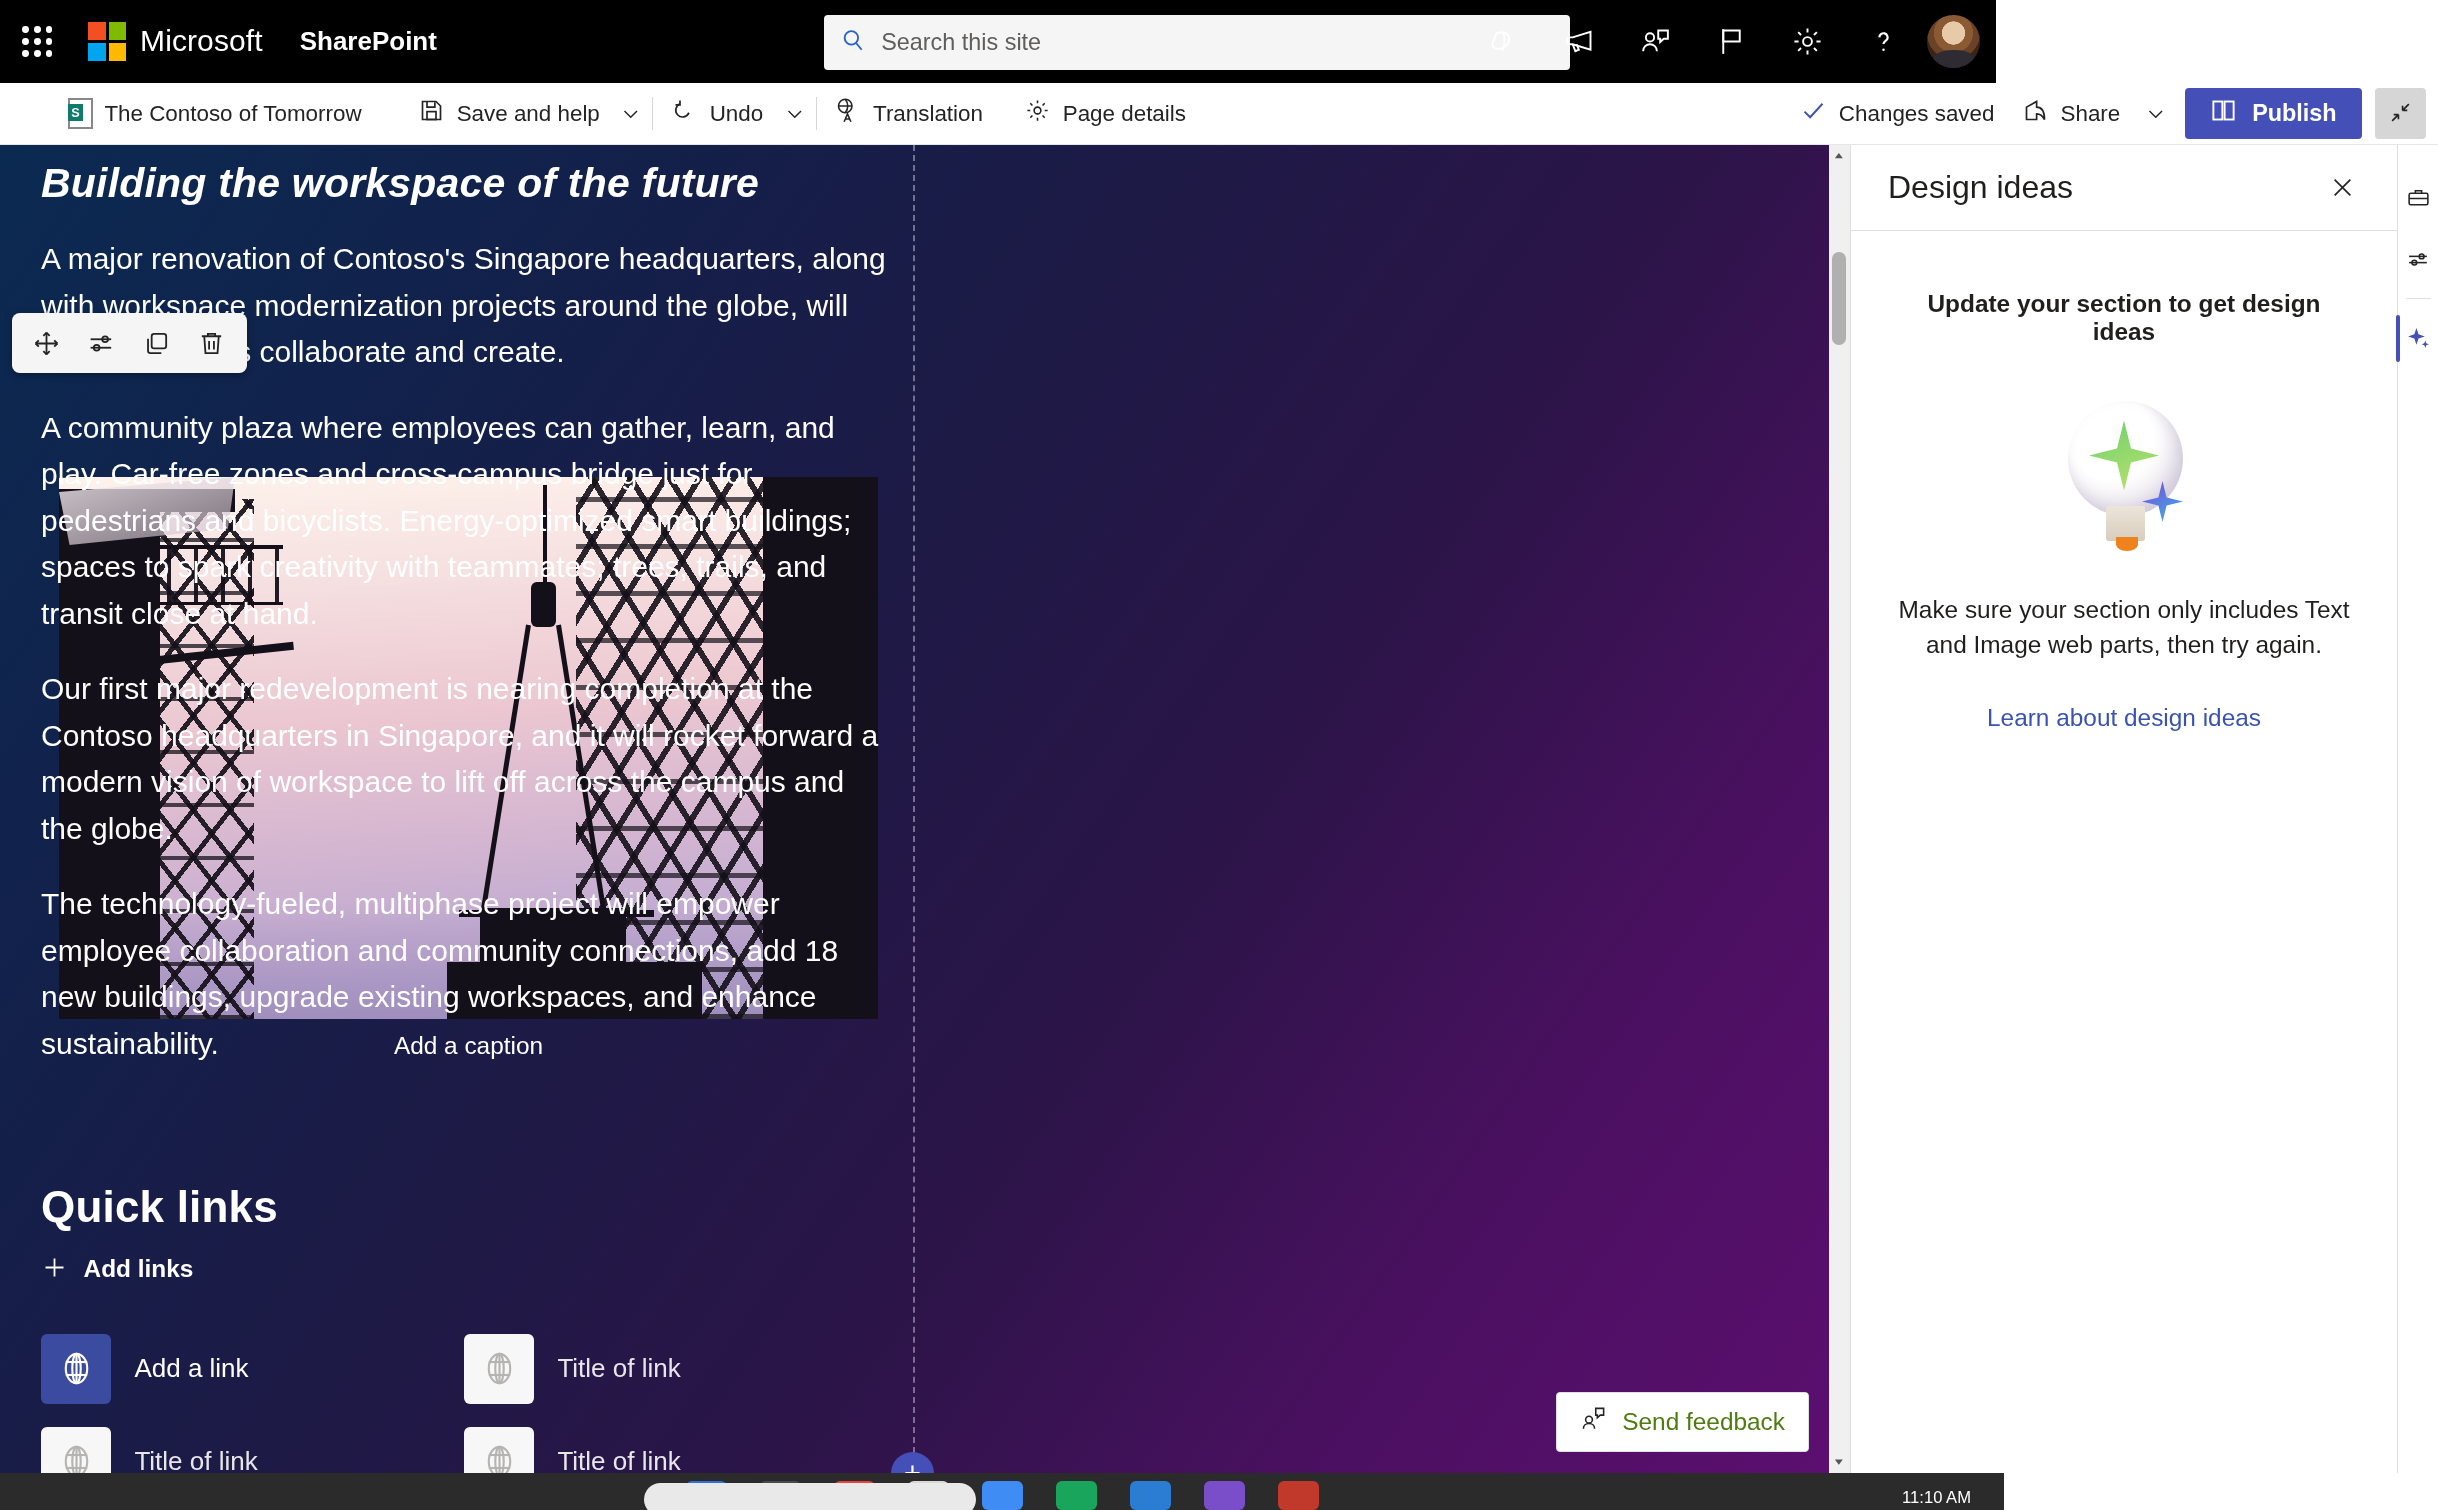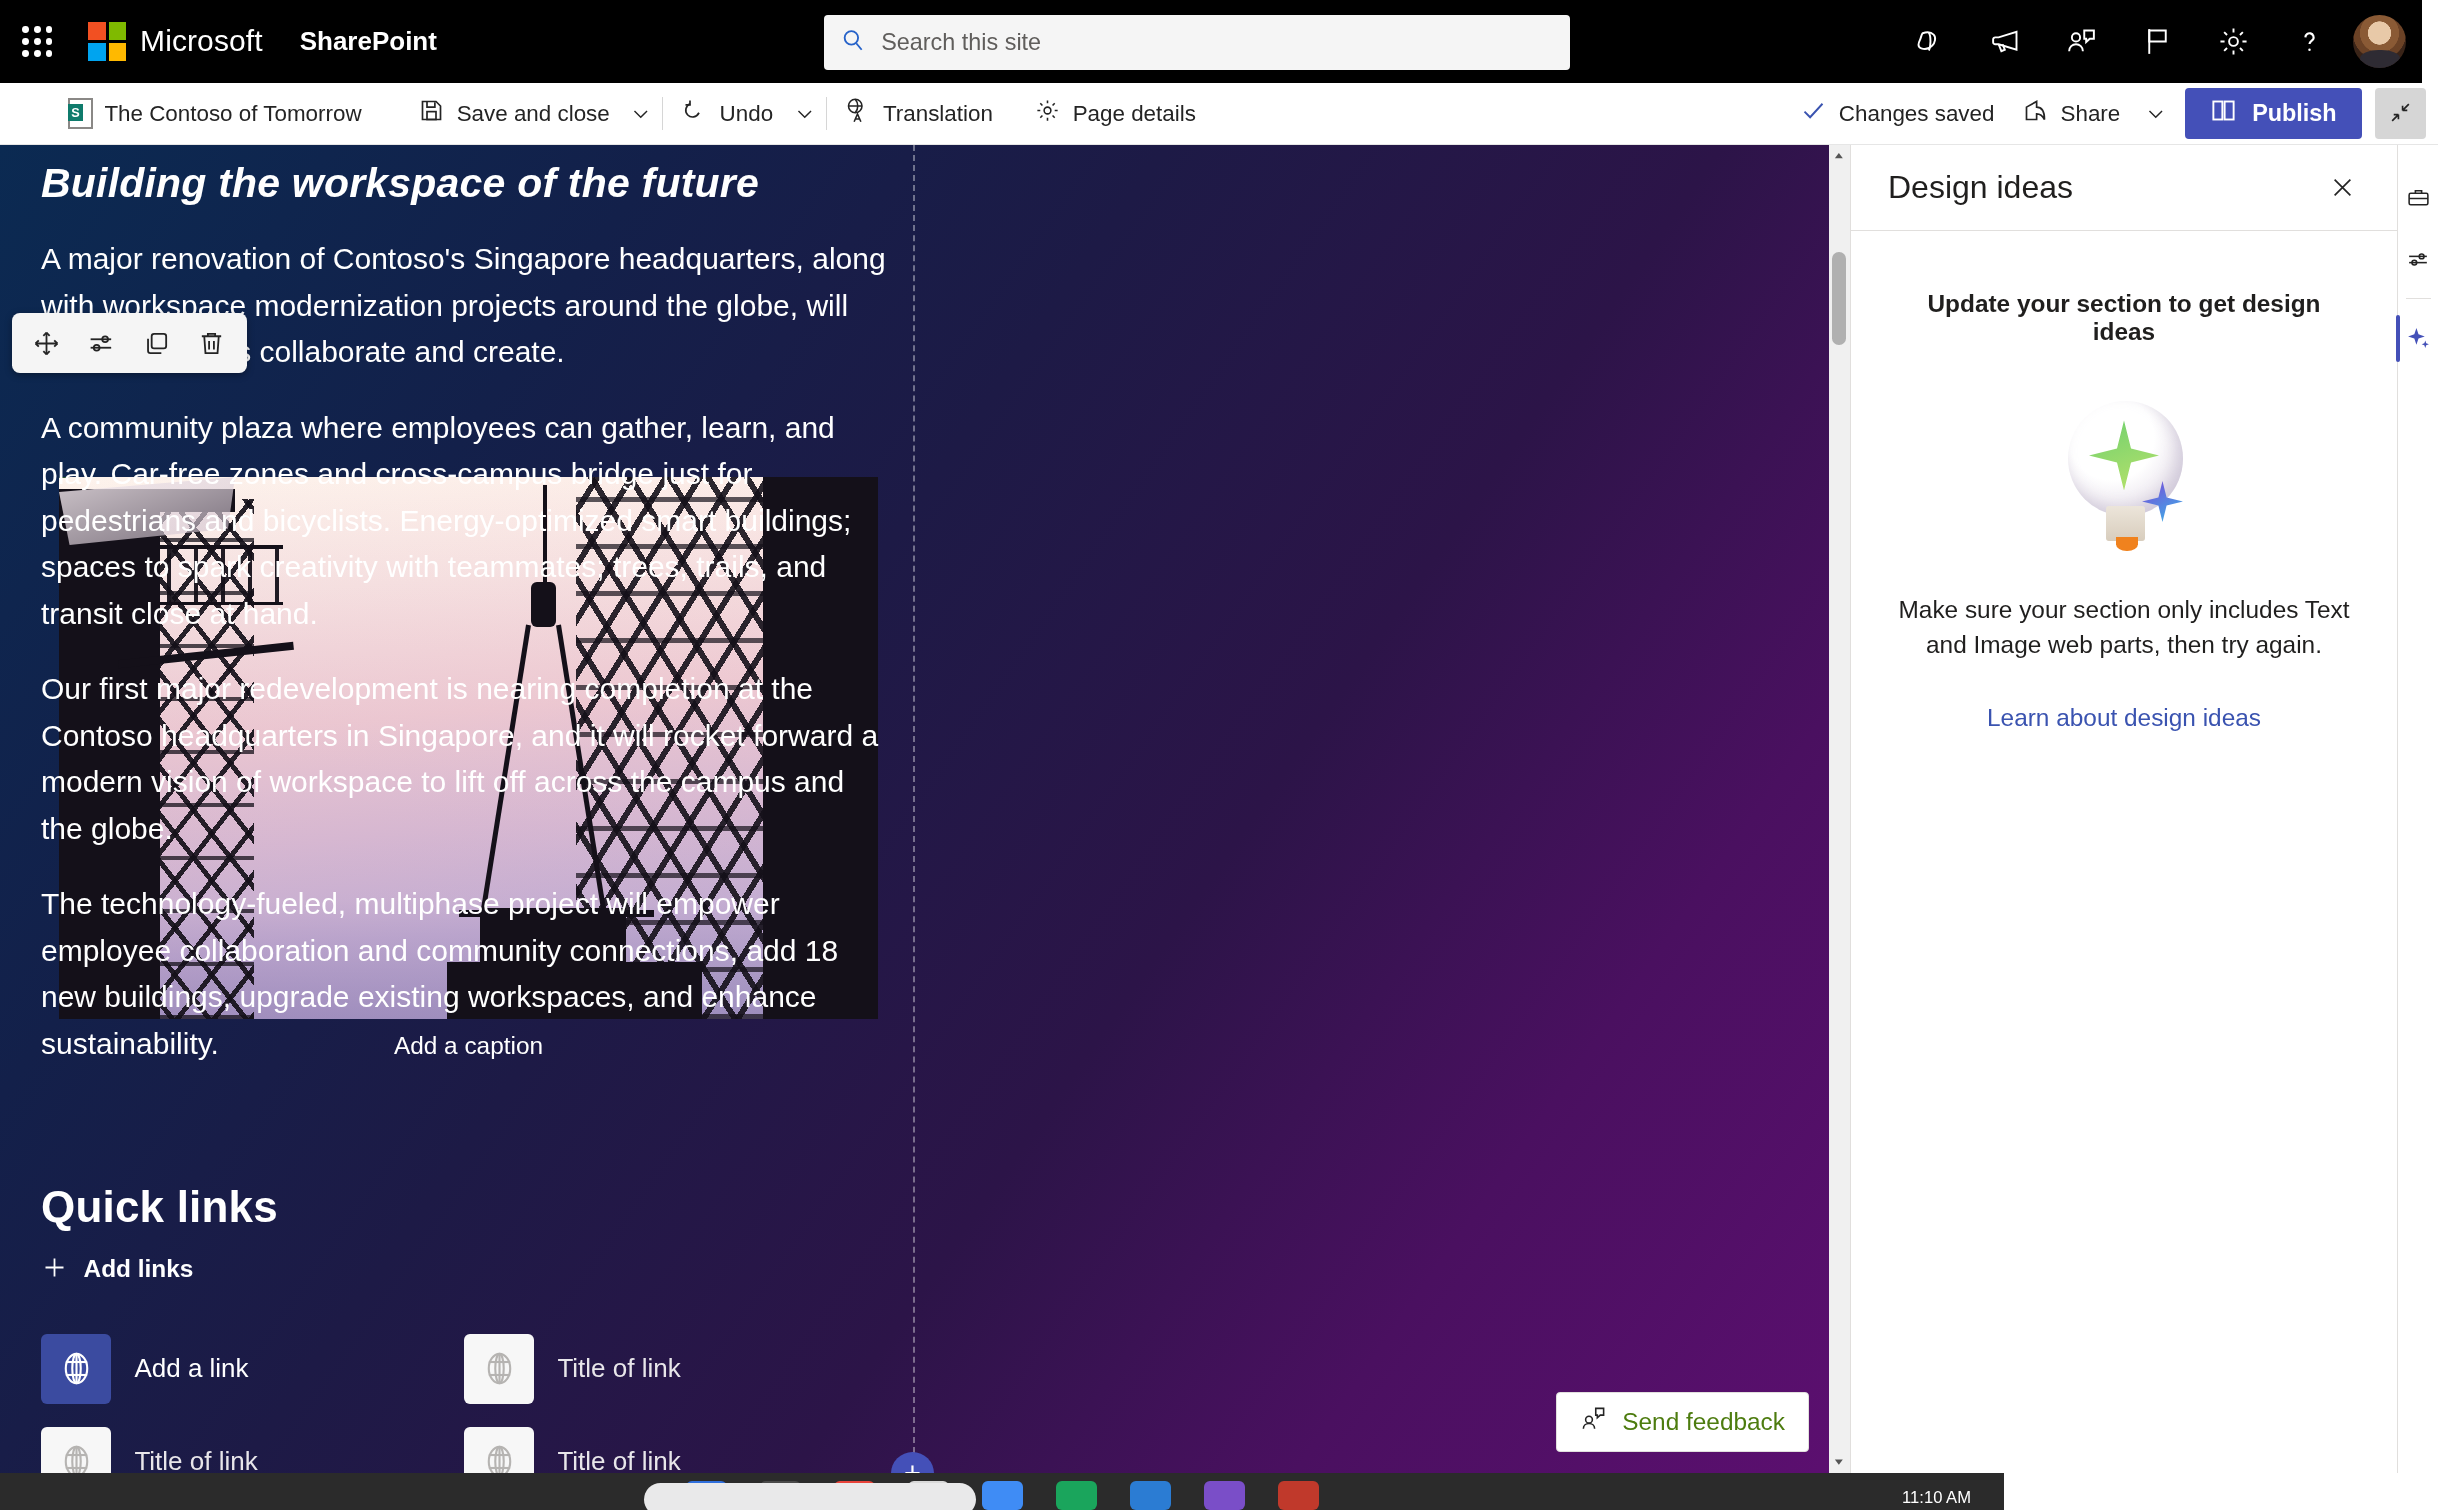--- a/index.html
+++ b/index.html
@@ -4,21 +4,21 @@
 <style>
   * { box-sizing: border-box; margin: 0; padding: 0; }
   html, body {
     width: 2438px; height: 1511px;
     font-family: "Liberation Sans", sans-serif;
     overflow: hidden; background: #ffffff;
   }
 
   
   .suite-bar {
-    position: absolute; top: 0; left: 0; width: 2422px; height: 83px;
+    position: absolute; top: 0; left: 0; width: 1996px; height: 83px;
     background: #000000; display: flex; align-items: center;
   }
   .waffle {
     width: 59px; height: 59px; margin-left: 7.8px;
     display: flex; align-items: center; justify-content: center;
     cursor: pointer;
   }
   .waffle-grid {
     display: grid; grid-template-columns: repeat(3, 6.8px);
     grid-template-rows: repeat(3, 6.8px); gap: 4.9px;
@@ -371,21 +371,21 @@
     <span class="lbl">The Contoso of Tomorrow</span>
   </div>
   <div class="cmd-item" style="margin-left:29px">
     <span>
       <svg width="27" height="27" viewBox="0 0 24 24" fill="none" stroke="#242424" stroke-width="1.5">
         <path d="M4 4h12l4 4v12H4z"></path>
           <path d="M8 4v5h7V4.6"></path>
           <rect x="8" y="13" width="8" height="7"></rect>
       </svg>
     </span>
-    <span class="lbl">Save and close</span>
+    <span class="lbl">Save and help</span>
   </div>
   <div class="cmd-chevron">
     <svg width="21.5" height="21.5" viewBox="0 0 24 24" fill="none" stroke="#242424" stroke-width="1.6">
         <path d="M5 9l7 7 7-7"></path>
       </svg>
   </div>
   <div class="vdiv"></div>
   <div class="cmd-item">
     <span>
       <svg width="27" height="27" viewBox="0 0 24 24" fill="none" stroke="#242424" stroke-width="1.5">

